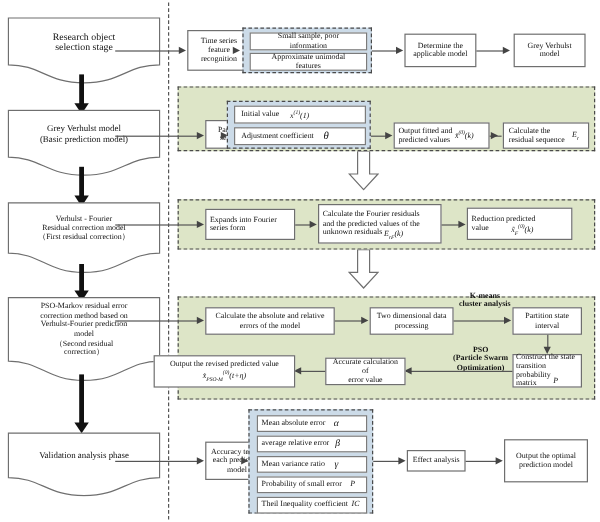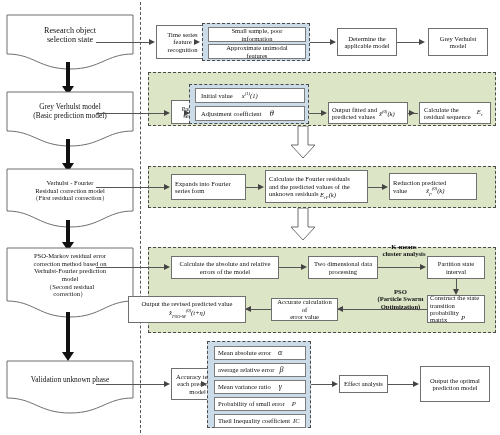--- a/index.html
+++ b/index.html
@@ -73,21 +73,21 @@
 
 <div id="root">
 
   <div class="divider"></div>
 
   <div class="stage" style="left:6px;top:14px;width:128px;height:56px;">
     <svg width="128" height="56" viewBox="0 0 128 56">
       <path d="M1,1 L127,1 L127,40 C100,40 95,55 64,55 C33,55 28,40 1,40 Z" fill="#ffffff" stroke="#6f6f6f" stroke-width="1"></path>
     </svg>
     <div class="stxt f9" style="height: 42px; white-space: pre-line;">Research object
-selection state</div>
+selection stage</div>
   </div>
 
   <div class="thick" style="left:66px;top:62px;height:26px;"></div>
   <div class="thick-head" style="left:61.5px;top:86px;"></div>
 
   <div class="hl" style="left:96px;top:42px;width:54px;"></div>
   <div class="ar-r" style="left:149px;top:38.6px;"></div>
 
   <div class="abs box f7" style="left:156px;top:25px;width:53px;height:34px;">
     <span style="white-space: pre-line;">Time series
@@ -302,21 +302,21 @@
 
   <div class="abs box f7" style="left:128px;top:296px;width:118px;height:27px;flex-direction:column;justify-content:center;">
     <span>Output the revised predicted value</span>
     <span class="it" style="margin-top:1px;">x̂<sub>PSO-M</sub><sup>(0)</sup>(<i>t</i>+η)</span>
   </div>
 
   <div class="stage" style="left:6px;top:360px;width:128px;height:54px;">
     <svg width="128" height="54" viewBox="0 0 128 54">
       <path d="M1,1 L127,1 L127,38 C100,38 95,53 64,53 C33,53 28,38 1,38 Z" fill="#ffffff" stroke="#6f6f6f" stroke-width="1"></path>
     </svg>
-    <div class="stxt f8" style="height:40px;">Validation unknown phase</div>
+    <div class="stxt f8" style="height:40px;">Validation analysis phase</div>
   </div>
 
   <div class="hl" style="left:96px;top:384px;width:69px;"></div>
   <div class="ar-r" style="left:164px;top:380.6px;"></div>
 
   <div class="abs box f7" style="left:171px;top:368px;width:53px;height:32px;">
     <span style="white-space:pre-line;">Accuracy test of
 each prediction
 model</span>
   </div>

